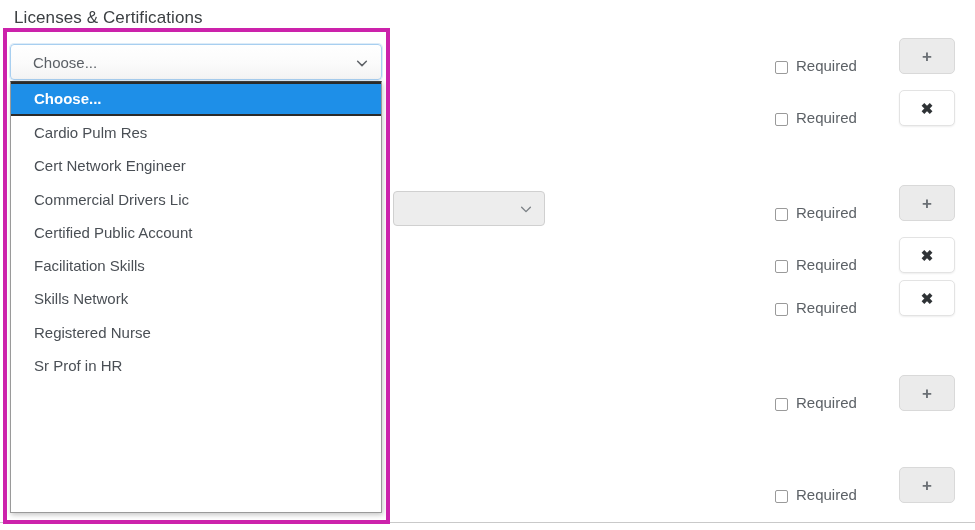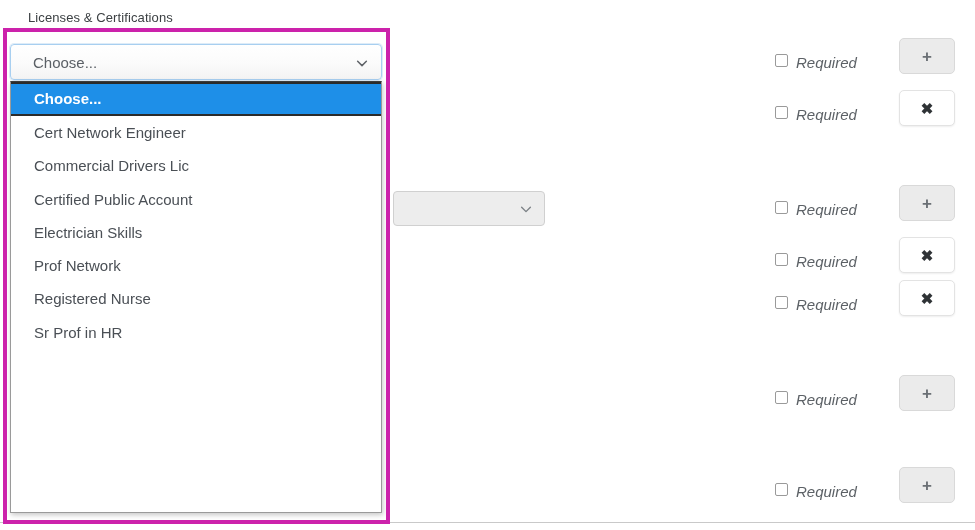--- a/index.html
+++ b/index.html
@@ -12,23 +12,23 @@
     height: 530px;
     position: relative;
     overflow: hidden;
     font-family: "Liberation Sans", sans-serif;
     -webkit-font-smoothing: antialiased;
   }
 
   
   #page-title {
     position: absolute;
-    left: 28px;
+    left: 14px;
     top: 8px;
-    font-size: 13px;
+    font-size: 17px;
     line-height: 20px;
     color: #3c4043;
     letter-spacing: 0.1px;
     white-space: nowrap;
   }
 
   
   #annotation-box {
     position: absolute;
     left: 3px;
@@ -144,23 +144,22 @@
     color: #7d8287;
   }
   #secondary-select .chevron svg { display: block; }
 
   
   .req-row {
     position: absolute;
     left: 775px;
     height: 20px;
     display: flex;
-    align-items: flex-start;
+    align-items: flex-end;
     z-index: 5;
-    font-style: italic;
   }
   .req-check {
     width: 13px;
     height: 13px;
     box-sizing: border-box;
     border: 1px solid #9a9a9a;
     border-radius: 2px;
     background: #ffffff;
     flex: 0 0 auto;
   }
@@ -285,25 +284,26 @@
   <span class="chevron">
     <svg viewBox="0 0 16 16" width="14" height="14" aria-hidden="true">
       <path d="M3 6 L8 11 L13 6" fill="none" stroke="currentColor" stroke-width="1.7" stroke-linecap="round" stroke-linejoin="round"></path>
     </svg>
   </span>
 </div>
 
 <div id="cert-dropdown">
   <div class="dd-inner" id="dd-inner">
       <div class="dd-option selected"><span class="opt-label">Choose...</span></div>
+      <div class="dd-option"><span class="opt-label">Cardio Pulm Res</span></div>
       <div class="dd-option"><span class="opt-label">Cert Network Engineer</span></div>
       <div class="dd-option"><span class="opt-label">Commercial Drivers Lic</span></div>
       <div class="dd-option"><span class="opt-label">Certified Public Account</span></div>
-      <div class="dd-option"><span class="opt-label">Electrician Skills</span></div>
-      <div class="dd-option"><span class="opt-label">Prof Network</span></div>
+      <div class="dd-option"><span class="opt-label">Facilitation Skills</span></div>
+      <div class="dd-option"><span class="opt-label">Skills Network</span></div>
       <div class="dd-option"><span class="opt-label">Registered Nurse</span></div>
       <div class="dd-option"><span class="opt-label">Sr Prof in HR</span></div>
     </div>
   <div id="dd-bottom-strip"></div>
 </div>
 
 <div id="annotation-box"></div>
 
 <div id="bottom-divider"></div>
 

